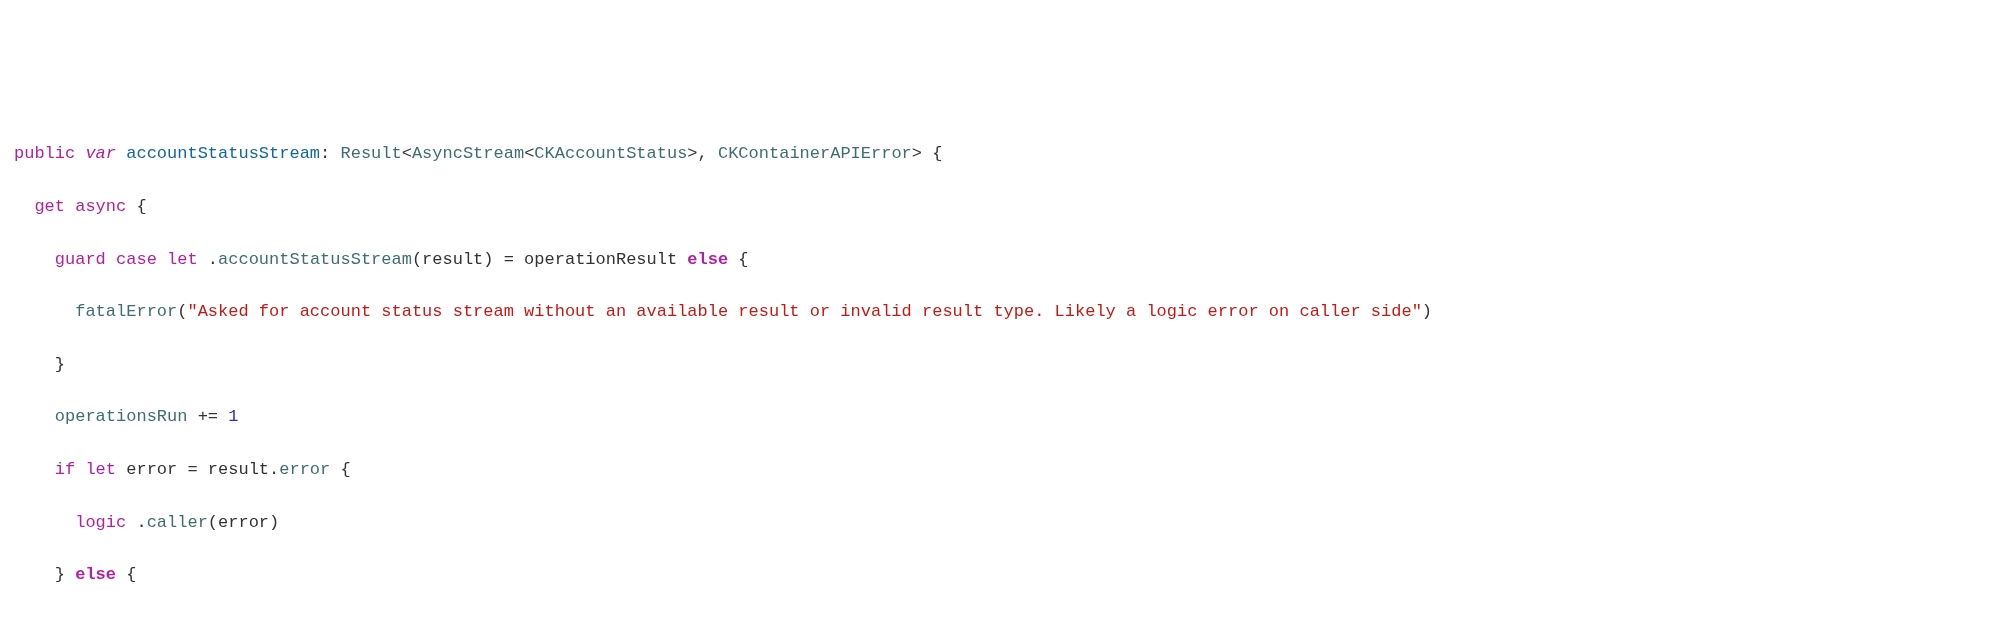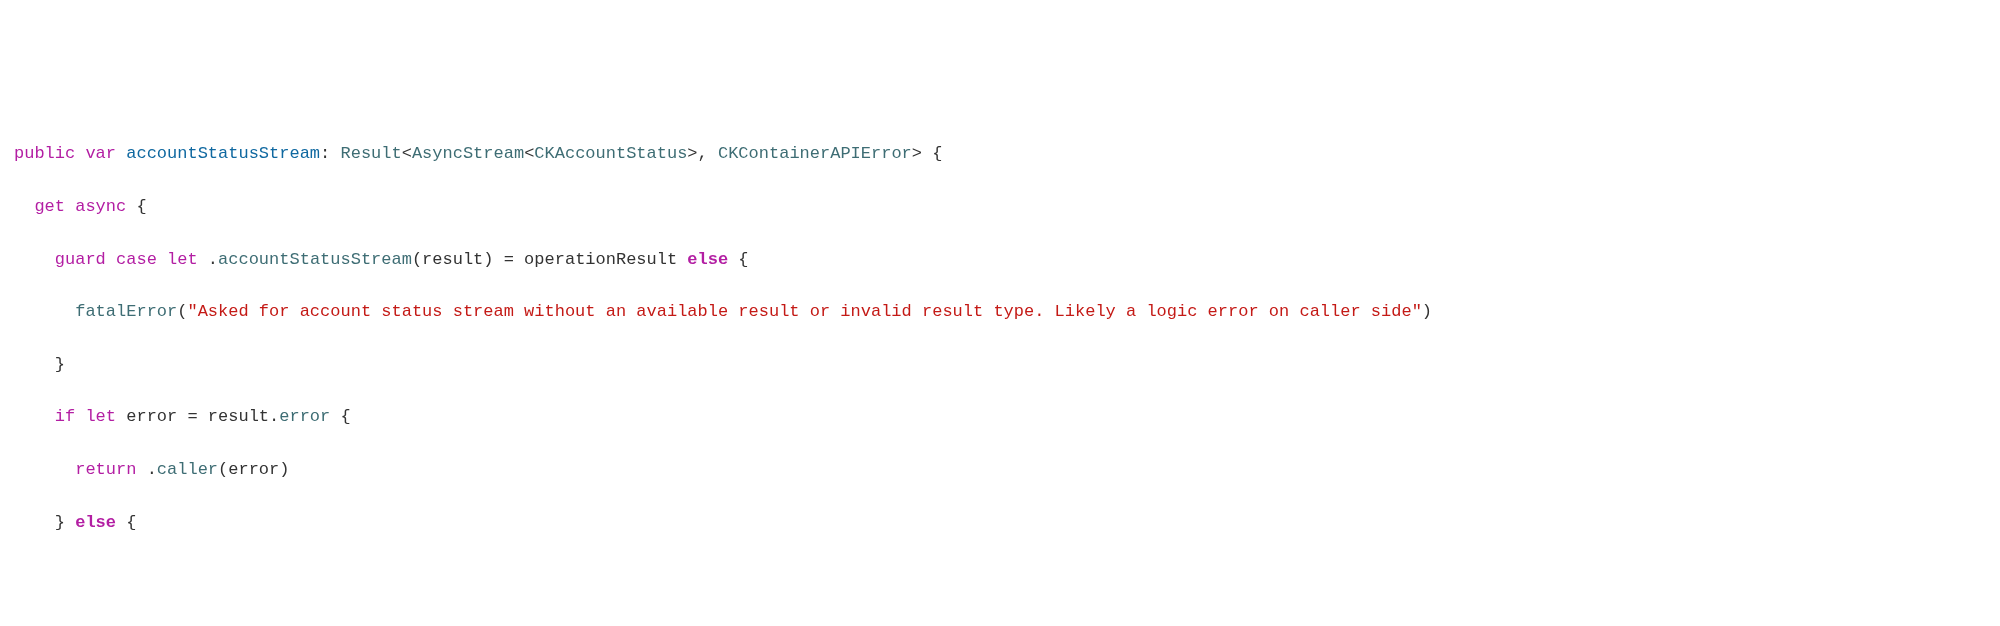--- a/index.html
+++ b/index.html
@@ -18,21 +18,21 @@
       overflow-x: auto;
     }
     .code-container {
       position: relative;
     }
     .line {
       padding: 0 14px;
       position: relative;
     }
     .k-public { color: #b31ea3; }
-    .k-var { color: #b31ea3; }
+    .k-var { color: #b31ea3; font-style: italic; }
     .k-get { color: #b31ea3; }
     .k-async { color: #b31ea3; }
     .k-let { color: #b31ea3; }
     .k-guard { color: #b31ea3; }
     .k-case { color: #b31ea3; }
     .k-else { color: #b31ea3; font-weight: bold; }
     .k-return { color: #b31ea3; }
     .k-if { color: #b31ea3; }
     .type { color: #3e6d74; }
     .prop-decl { color: #0f68a0; }
@@ -47,22 +47,23 @@
 <body>
 
 
 
 <div class="code-container">
 <div class="line"><span class="k-public">public</span> <span class="k-var">var</span> <span class="prop-decl">accountStatusStream</span><span class="plain">: </span><span class="type">Result</span><span class="plain">&lt;</span><span class="type">AsyncStream</span><span class="plain">&lt;</span><span class="type">CKAccountStatus</span><span class="plain">&gt;, </span><span class="type">CKContainerAPIError</span><span class="plain">&gt; {</span></div>
 <div class="line"><span class="plain">  </span><span class="k-get">get</span><span class="plain"> </span><span class="k-async">async</span><span class="plain"> {</span></div>
 <div class="line"><span class="plain">    </span><span class="k-guard">guard</span><span class="plain"> </span><span class="k-case">case</span><span class="plain"> </span><span class="k-let">let</span><span class="plain"> .</span><span class="enum-case">accountStatusStream</span><span class="plain">(result) = operationResult </span><span class="k-else">else</span><span class="plain"> {</span></div>
 <div class="line"><span class="plain">      </span><span class="func-call">fatalError</span><span class="plain">(</span><span class="str">"Asked for account status stream without an available result or invalid result type. Likely a logic error on caller side"</span><span class="plain">)</span></div>
 <div class="line"><span class="plain">    }</span></div>
+<div class="line"><span class="plain">    </span><span class="member">operationsRun</span><span class="plain"> += </span><span class="num">1</span></div>
 <div class="line"><span class="plain">    </span><span class="k-if">if</span><span class="plain"> </span><span class="k-let">let</span><span class="plain"> error = result.</span><span class="member">error</span><span class="plain"> {</span></div>
-<div class="line"><span class="plain">      </span><span class="k-return">return</span><span class="plain"> .</span><span class="func-call">caller</span><span class="plain">(error)</span></div>
+<div class="line"><span class="plain">      </span><span class="k-return">logic</span><span class="plain"> .</span><span class="func-call">caller</span><span class="plain">(error)</span></div>
 <div class="line"><span class="plain">    } </span><span class="k-else">else</span><span class="plain"> {</span></div>
 
 
 
 
 
 
 
 
 </div>

